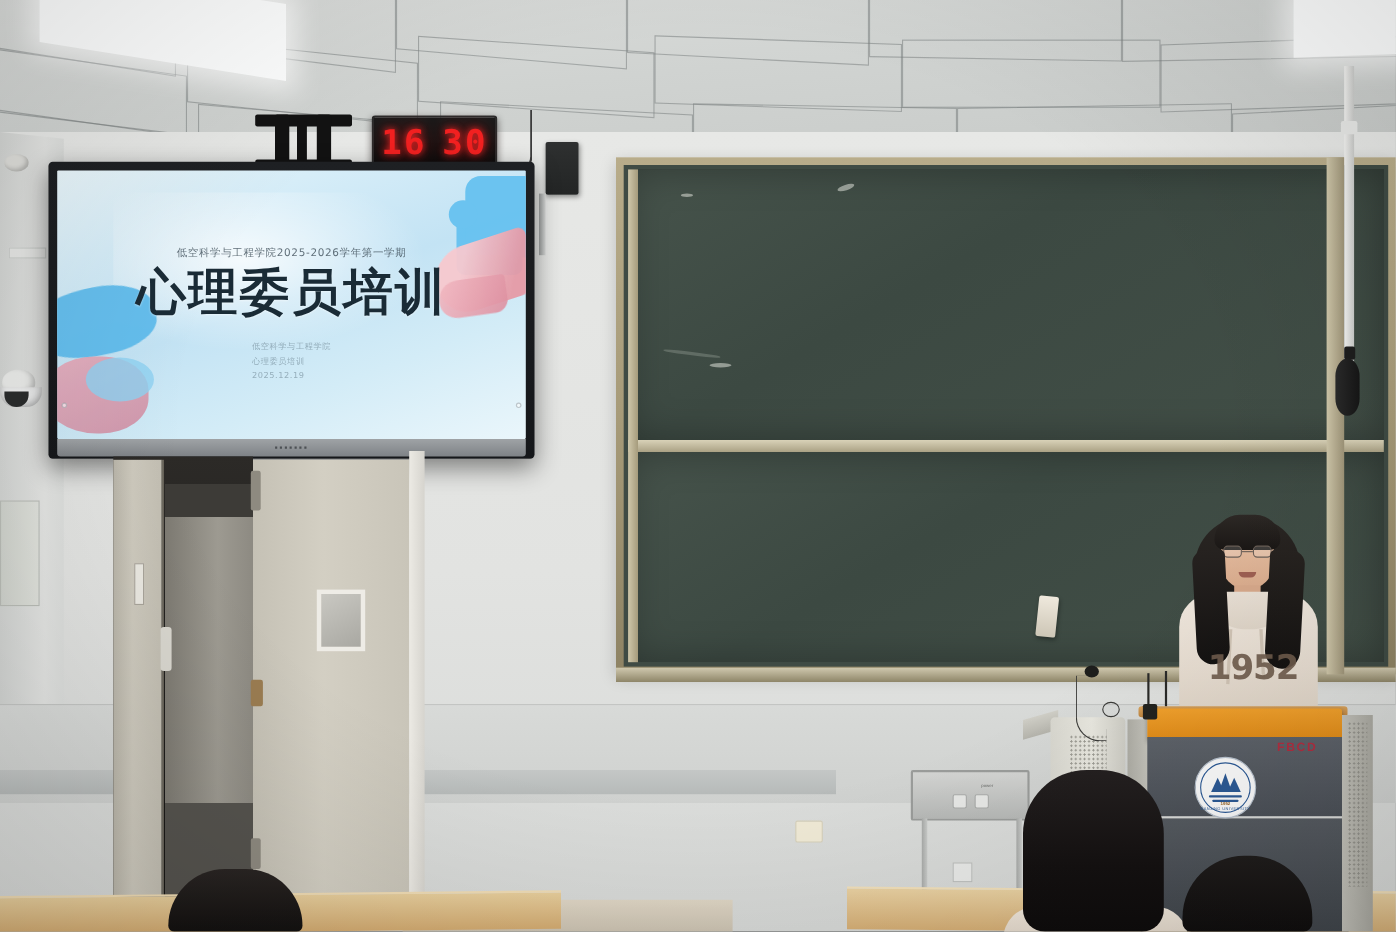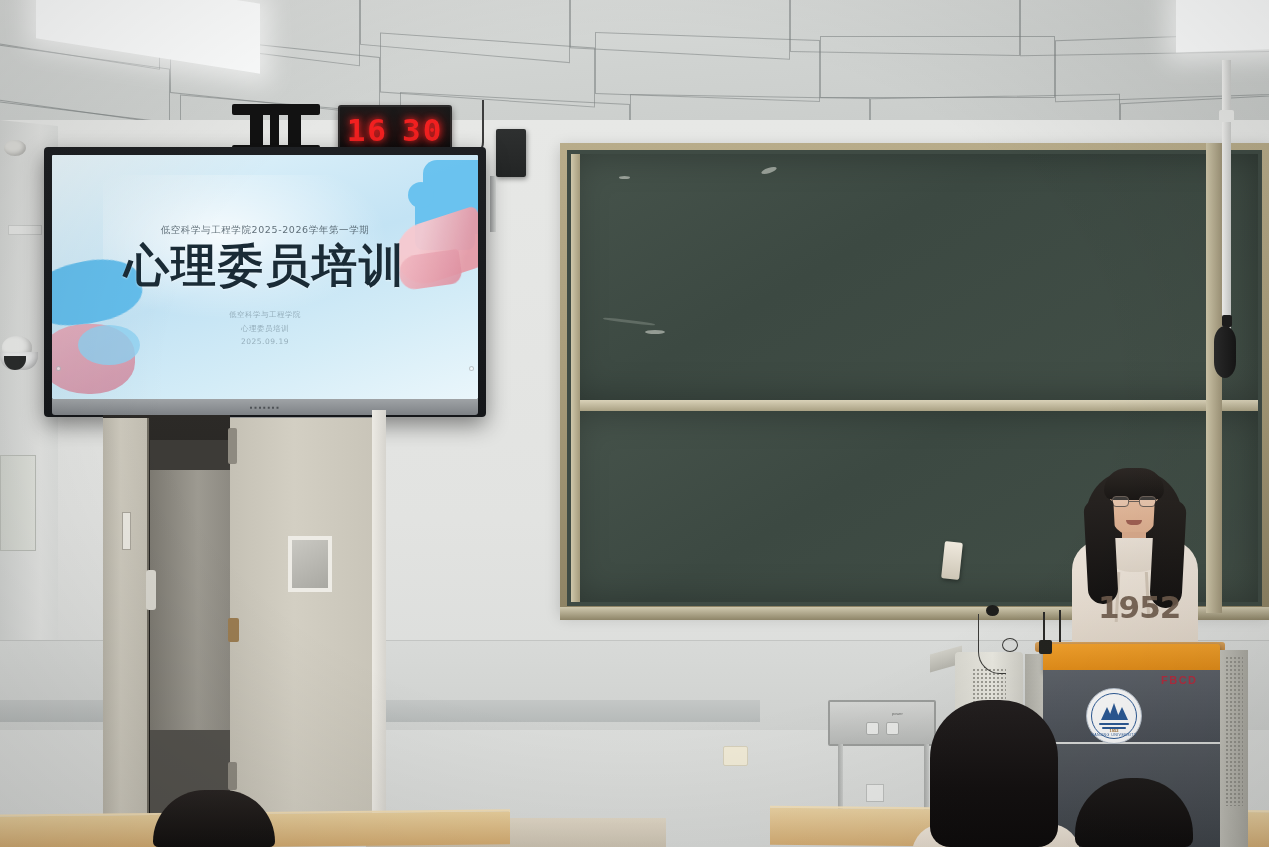--- a/index.html
+++ b/index.html
@@ -172,21 +172,21 @@
     opacity:.78; margin-bottom:6px; white-space:nowrap;
     filter:blur(.25px);
   }
   .slide-title {
     font-family:Liberation Serif, serif;
     font-size:45px; font-weight:bold; color:#1a2b36;
     letter-spacing:2px; line-height:1.05;
     text-shadow:0 1px 2px rgba(255,255,255,.45);
   }
   .slide-sub {
-    margin-top:18px; text-align:center;
+    margin-top:18px; 
     font-family:"DejaVu Sans", sans-serif;
     font-size:7.5px; color:#6f8794; line-height:1.75;
     opacity:.6; filter:blur(.45px); letter-spacing:.5px;
   }
   .display-bezel-bottom {
     position:absolute; left:8px; right:8px; bottom:2px; height:16px;
     background:linear-gradient(180deg,#9fa3a6,#7e8286);
     border-radius:0 0 3px 3px;
     display:flex; align-items:center; justify-content:center;
   }
@@ -661,21 +661,21 @@
       <div class="blob blob-blue-l"></div>
       <div class="blob blob-pink-l"></div>
       <div class="blob blob-blue-l2"></div>
 
       <div class="slide-content">
         <div class="slide-kicker">低空科学与工程学院2025-2026学年第一学期</div>
         <div class="slide-title">心理委员培训</div>
         <div class="slide-sub">
           <div>低空科学与工程学院</div>
           <div>心理委员培训</div>
-          <div>2025.09.19</div>
+          <div>2025.12.19</div>
         </div>
       </div>
     </div>
     <div class="bezel-dot-l"></div>
     <div class="bezel-dot-r"></div>
     <div class="display-bezel-bottom">
       <span class="bezel-dots">▪▪▪▪▪▪▪</span>
     </div>
   </div>
 

